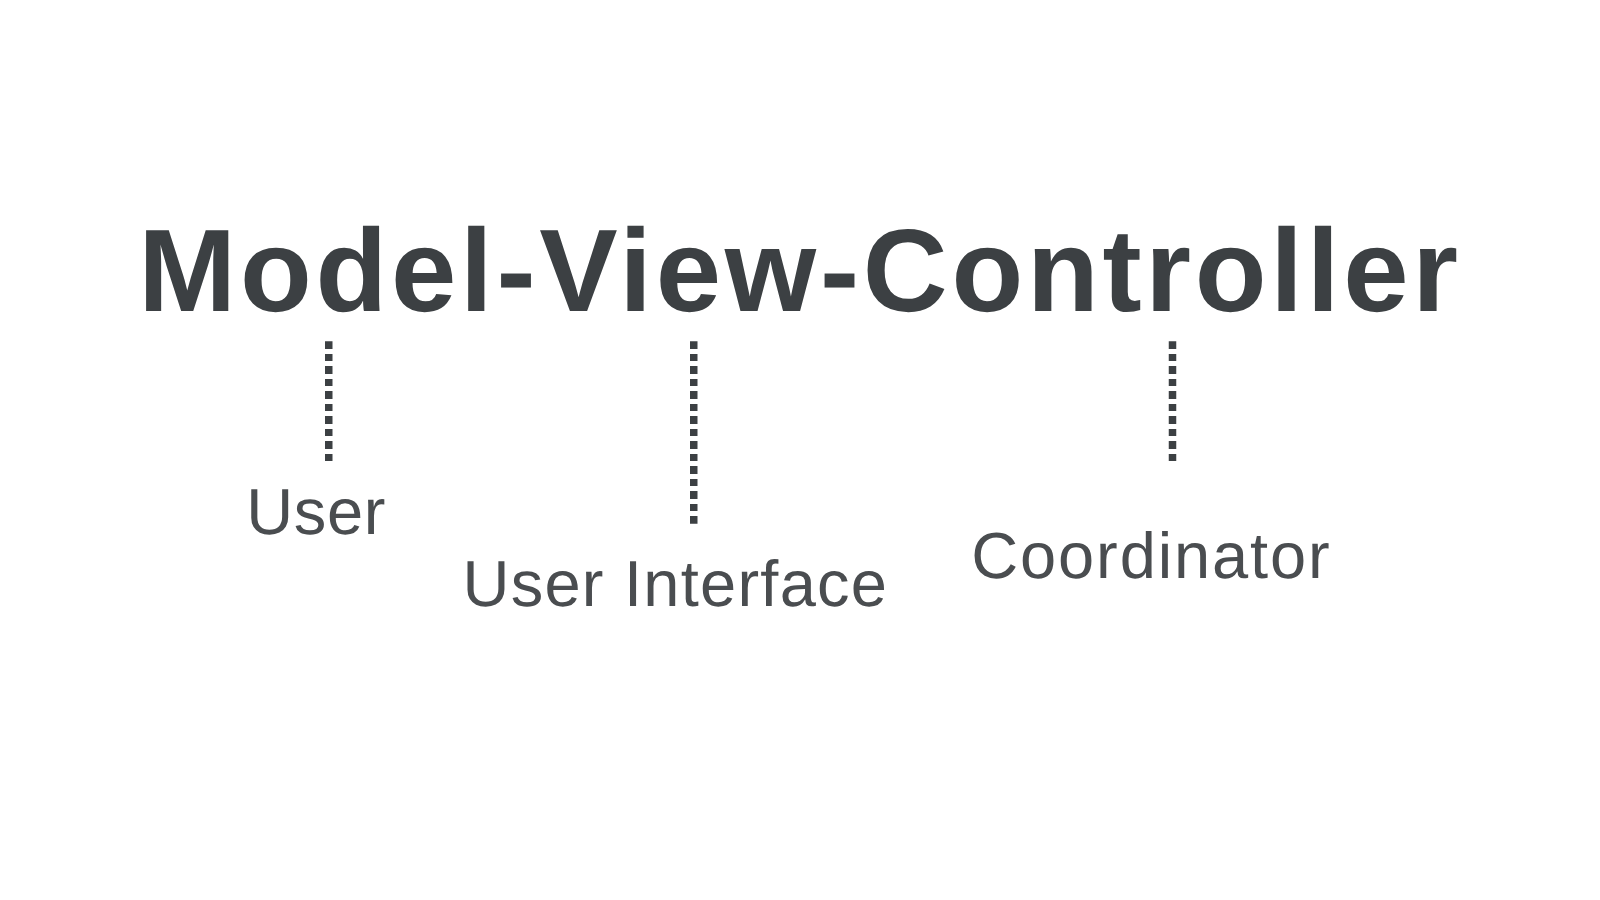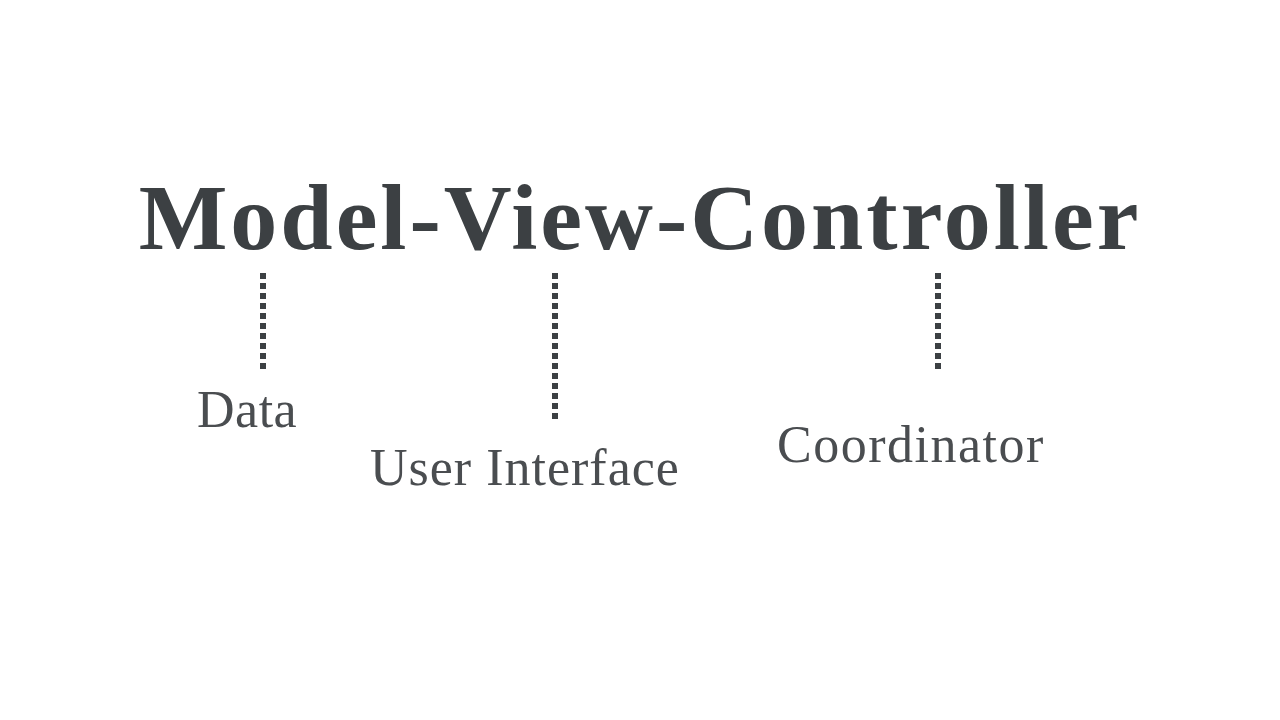--- a/index.html
+++ b/index.html
@@ -8,21 +8,21 @@
     --bg: #ffffff;
   }
   * { margin: 0; padding: 0; box-sizing: border-box; }
   html, body { background: #ffffff; }
   .stage {
     position: relative;
     width: 1280px;
     height: 642px;
     background: var(--bg);
     overflow: hidden;
-    font-family: Liberation Serif, serif;
+    font-family: Liberation Sans, sans-serif;
   }
   .title {
     position: absolute;
     top: 170px;
     left: 0;
     width: 100%;
     text-align: center;
     font-size: 94px;
     font-weight: bold;
     letter-spacing: 3px;
@@ -61,19 +61,19 @@
 <div class="stage">
 
   <h1 class="title">Model-View-Controller</h1>
 
   <div class="dotline dotline-model"></div>
 
   <div class="dotline dotline-view"></div>
 
   <div class="dotline dotline-controller"></div>
 
-  <div class="annot annot-data">Data</div>
+  <div class="annot annot-data">User</div>
 
   <div class="annot annot-view">User Interface</div>
 
   <div class="annot annot-coordinator">Coordinator</div>
 
 </div>
 
 </body></html>

